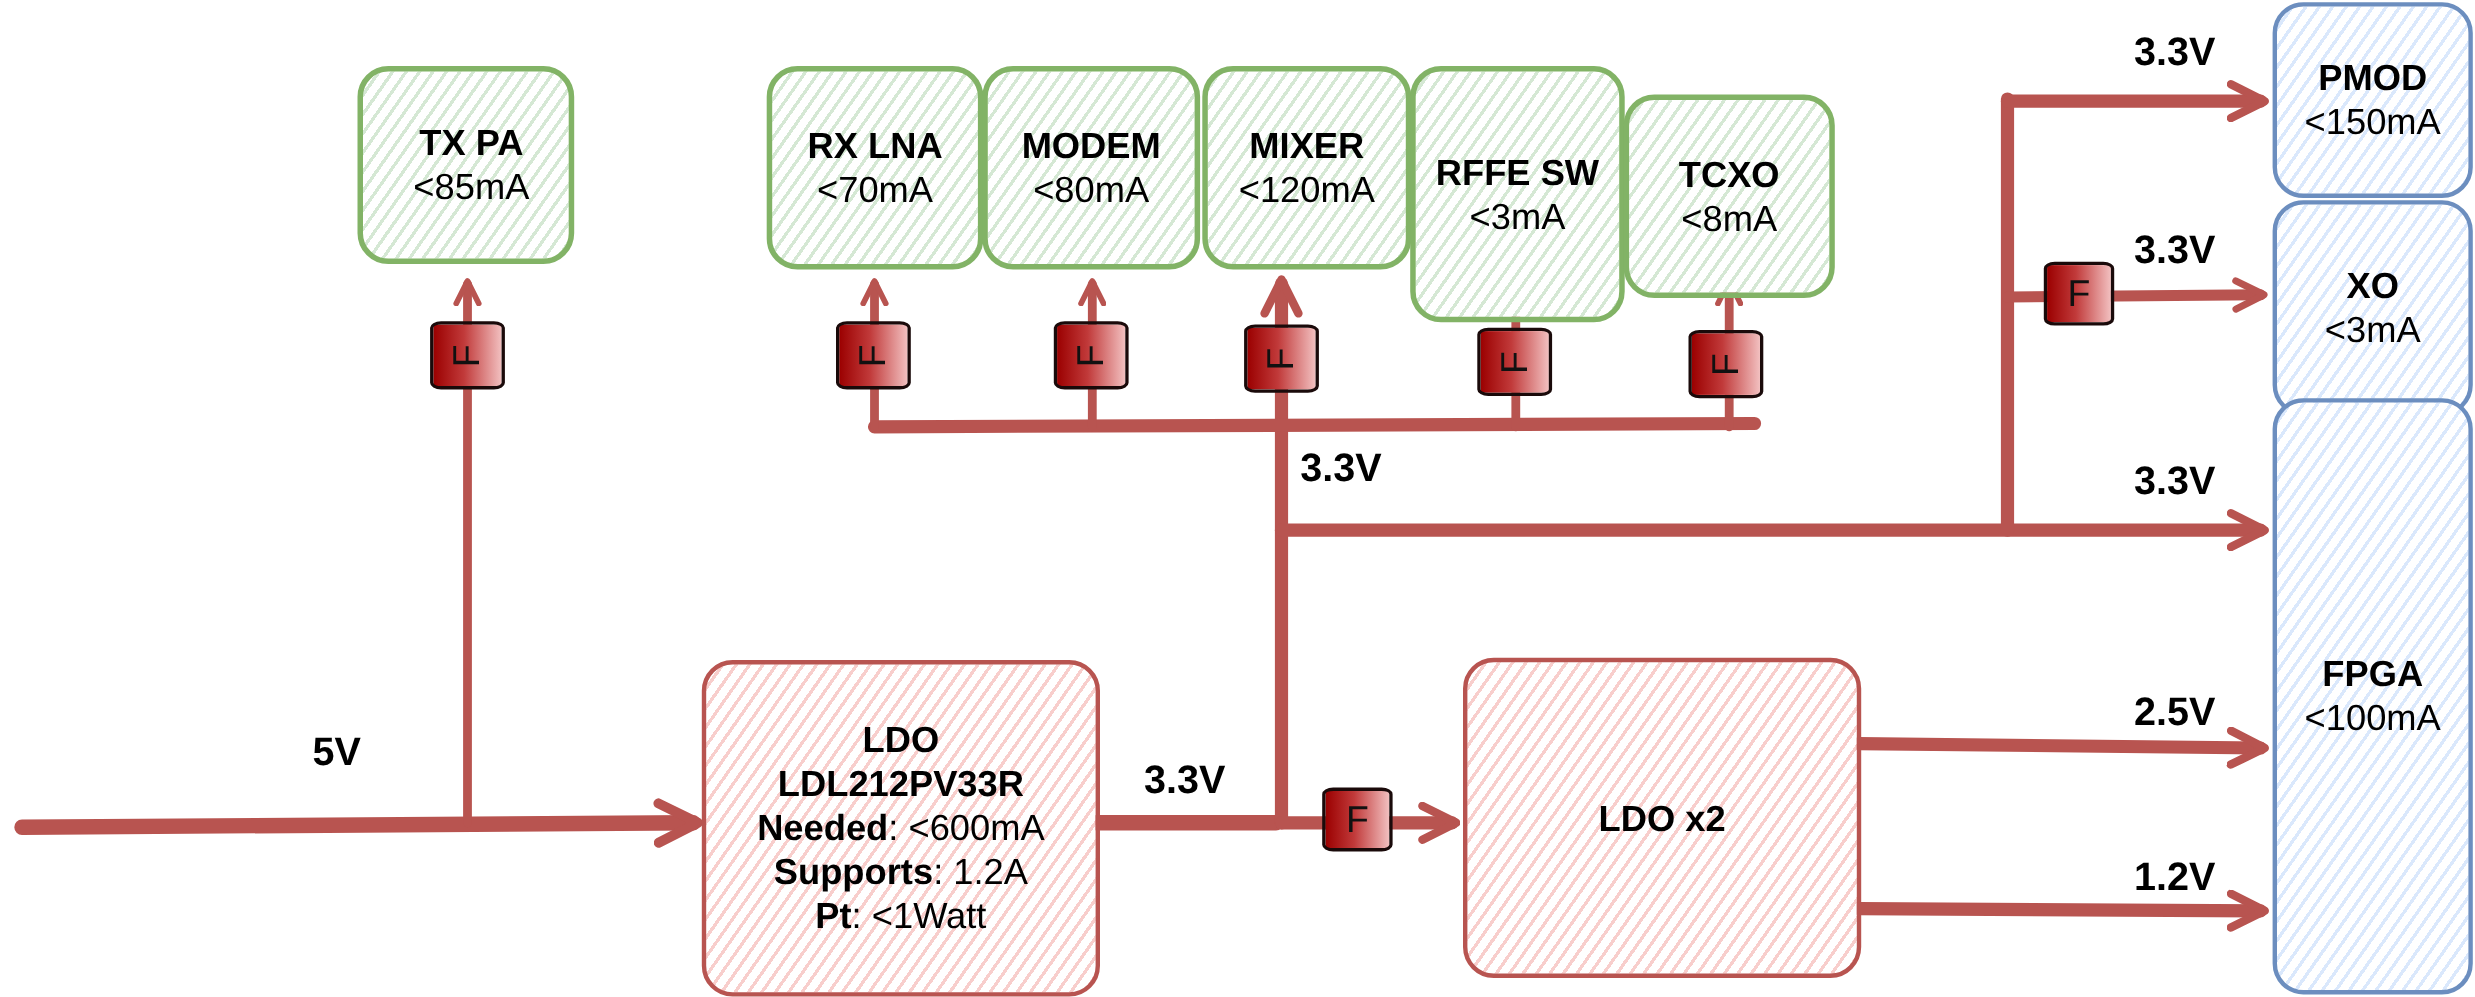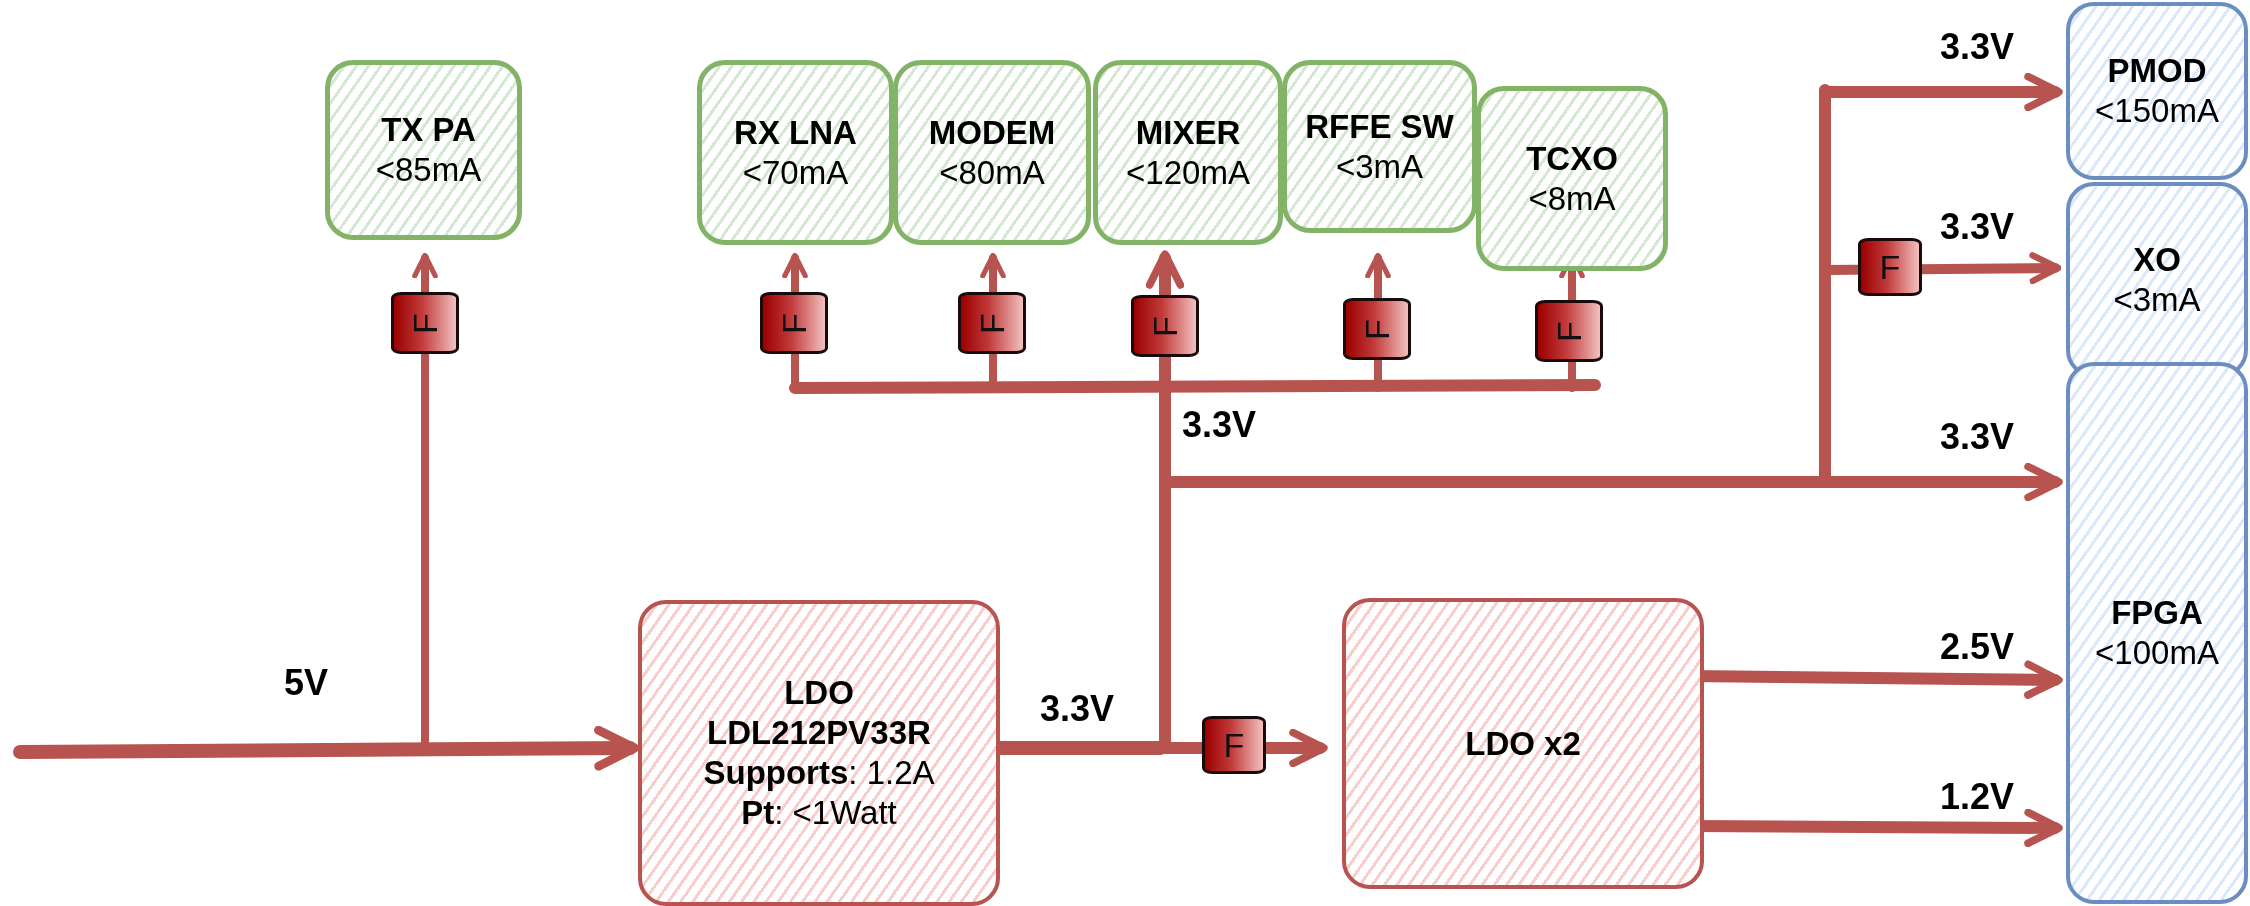--- a/index.html
+++ b/index.html
@@ -74,21 +74,21 @@
   <div class="s">&lt;70mA</div>
 </div>
 <div class="blk green" style="left:893px;top:60px;width:198px;height:185px;">
   <div class="t">MODEM</div>
   <div class="s">&lt;80mA</div>
 </div>
 <div class="blk green" style="left:1093px;top:60px;width:190px;height:185px;">
   <div class="t">MIXER</div>
   <div class="s">&lt;120mA</div>
 </div>
-<div class="blk green" style="left:1282px;top:60px;width:195px;height:173px;">
+<div class="blk green" style="left:1282px;top:60px;width:195px;height:233px;">
   <div class="t">RFFE SW</div>
   <div class="s">&lt;3mA</div>
 </div>
 <div class="blk green" style="left:1476px;top:60px;width:192px;height:185px;margin-top:26px;">
   <div class="t">TCXO</div>
   <div class="s">&lt;8mA</div>
 </div>
 
 <div class="blk blue" style="left:2066px;top:2px;width:182px;height:178px;">
   <div class="t">PMOD</div>
@@ -99,25 +99,26 @@
   <div class="s">&lt;3mA</div>
 </div>
 <div class="blk blue" style="left:2066px;top:362px;width:182px;height:542px;">
   <div class="t">FPGA</div>
   <div class="s">&lt;100mA</div>
 </div>
 
 <div class="blk red" style="left:638px;top:600px;width:362px;height:306px;">
   <div class="t">LDO</div>
   <div class="t">LDL212PV33R</div>
+  <div class="s"><span class="b">Needed</span><span>: &lt;600mA</span></div>
   <div class="s"><span class="b">Supports</span><span>: 1.2A</span></div>
   <div class="s"><span class="b">Pt</span><span>: &lt;1Watt</span></div>
 </div>
 
-<div class="blk red" style="left:1330px;top:598px;width:362px;height:291px;margin-left:12px;">
+<div class="blk red" style="left:1330px;top:598px;width:362px;height:291px;">
   <div class="t">LDO x2</div>
 </div>
 
 <div class="fb v" style="left:391px;top:292px;">
     <span>F</span>
   </div>
 <div class="fb v" style="left:760px;top:292px;">
     <span>F</span>
   </div>
 <div class="fb v" style="left:958px;top:292px;">

